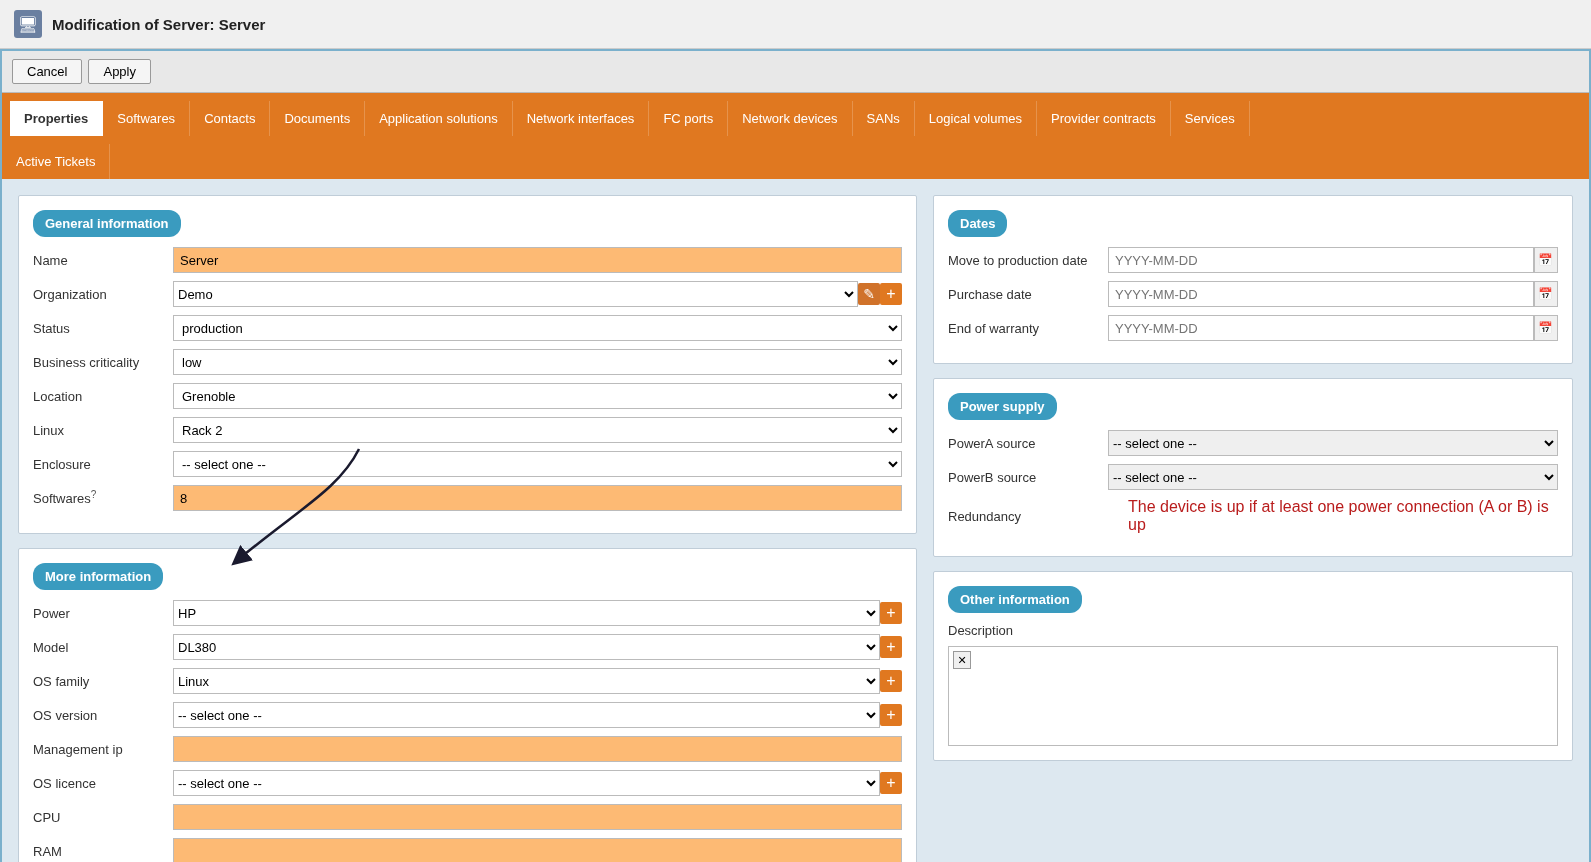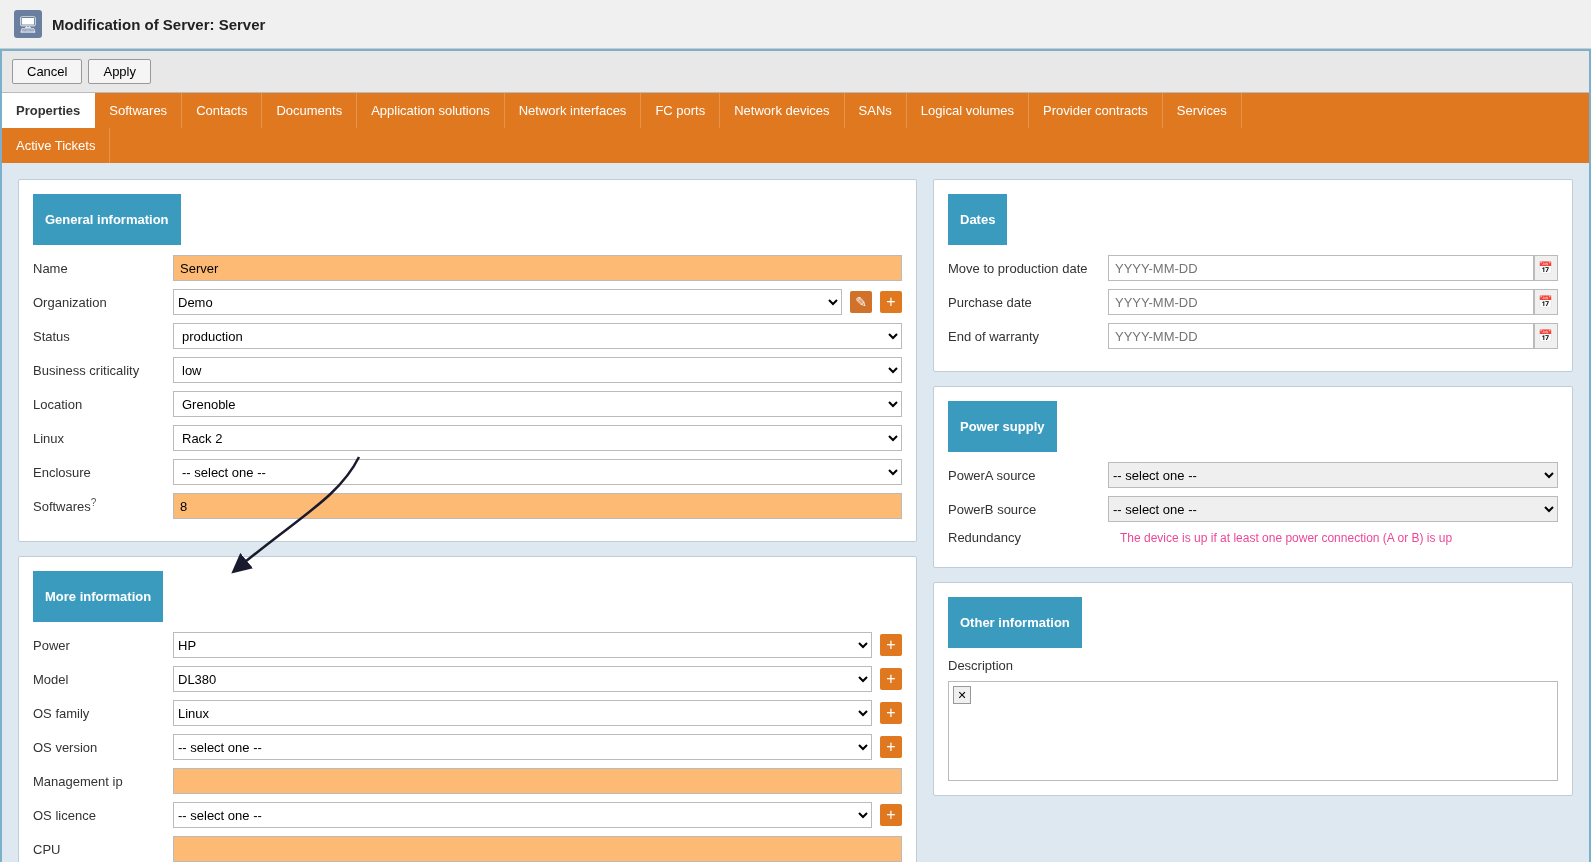--- a/index.html
+++ b/index.html
@@ -42,21 +42,21 @@
       background: #f5f5f5;
       cursor: pointer;
       font-size: 13px;
       border-radius: 2px;
     }
 
     .tabs-row1 {
       background: #e07820;
       display: flex;
       flex-wrap: nowrap;
-      padding: 0;
+      padding: 8px;
     }
     .tab {
       padding: 10px 14px;
       cursor: pointer;
       color: white;
       font-size: 13px;
       border-right: 1px solid rgba(255,255,255,0.2);
       white-space: nowrap;
     }
     .tab.active {
@@ -85,22 +85,22 @@
       gap: 16px;
       background: #dde8f0;
     }
 
     .left-panel { flex: 1; min-width: 0; }
     .right-panel { width: 640px; flex-shrink: 0; }
 
     .section-header {
       background: #3a9bbf;
       color: white;
-      padding: 18px 12px;
-      border-radius: 0;
+      padding: 6px 12px;
+      border-radius: 12px;
       font-weight: bold;
       font-size: 13px;
       display: inline-block;
       margin-bottom: 10px;
     }
 
     .section-box {
       background: white;
       border: 1px solid #c0cdd8;
       border-radius: 2px;
@@ -132,21 +132,21 @@
       flex: 1;
       height: 26px;
       border: 1px solid #bbb;
       background: white;
       font-size: 13px;
       padding: 2px 4px;
     }
     .field-group {
       display: flex;
       flex: 1;
-      gap: 8px;
+      gap: 0;
       align-items: center;
     }
     .field-group select { flex: 1; height: 26px; border: 1px solid #bbb; background: white; font-size: 13px; }
     .btn-edit {
       background: #d0722a;
       color: white;
       border: none;
       width: 22px; height: 22px;
       cursor: pointer;
       font-size: 14px;
@@ -195,23 +195,23 @@
     .btn-cal {
       background: #f0f0f0;
       border: 1px solid #bbb;
       width: 24px; height: 26px;
       cursor: pointer;
       font-size: 12px;
       display: flex; align-items: center; justify-content: center;
     }
 
     .redundancy-text {
-      color: #ec4899;
-      font-size: 12px;
-      margin-left: 12px;
+      color: #b91c1c;
+      font-size: 16px;
+      margin-left: 20px;
     }
 
     .description-box {
       min-height: 100px;
       border: 1px solid #bbb;
       background: white;
       padding: 4px;
       position: relative;
     }
     .desc-clear {

